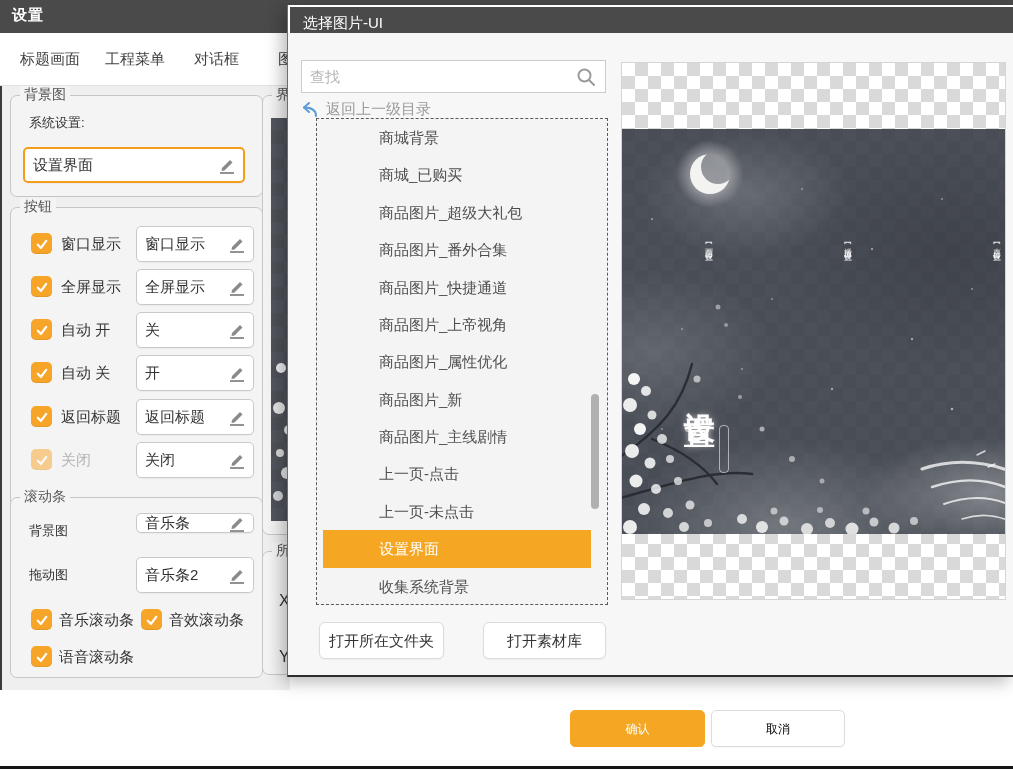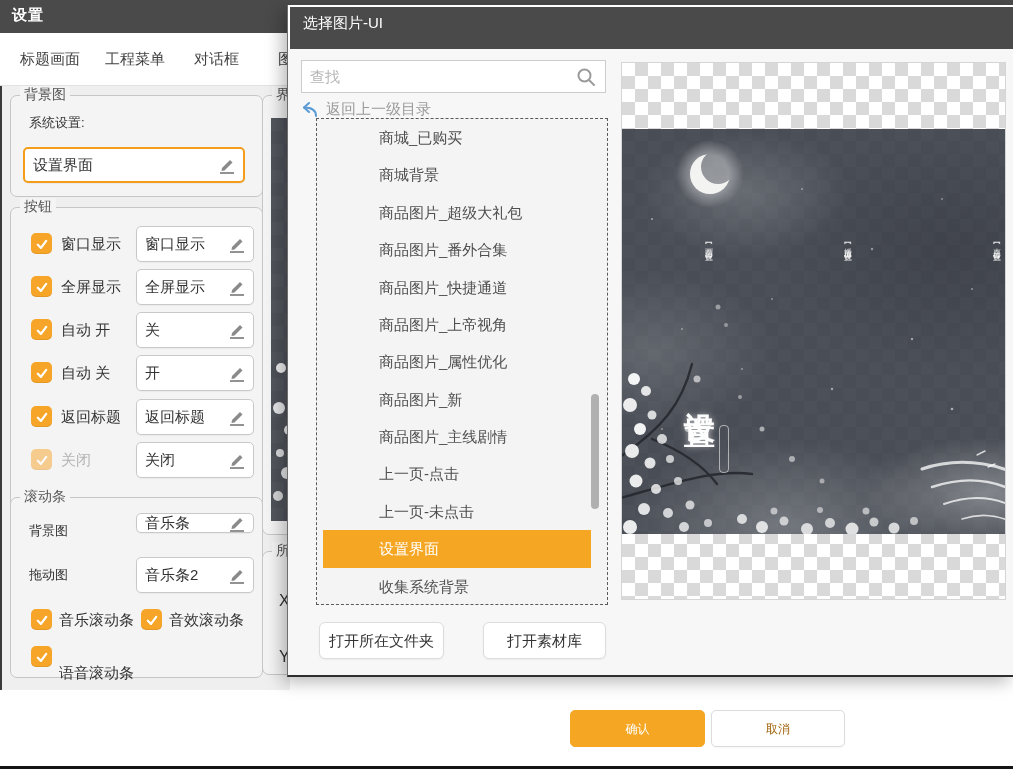--- a/index.html
+++ b/index.html
@@ -33,21 +33,21 @@
 
   
   .checker { background-color:#fff;
     background-image:
       linear-gradient(45deg,#d9d9d9 25%,transparent 25%,transparent 75%,#d9d9d9 75%),
       linear-gradient(45deg,#d9d9d9 25%,transparent 25%,transparent 75%,#d9d9d9 75%);
     background-size:26px 26px; background-position:0 0,13px 13px; }
 
   
   .dialog { position:absolute; left:287px; top:5px; width:727px; height:672px; background:#f7f7f7; z-index:10; box-shadow:-5px 5px 16px rgba(0,0,0,0.28); border-bottom:2px solid #2e2e2e; border-left:1px solid #6d6d6d; }
-  .dialog-titlebar { position:absolute; left:0; top:0; width:100%; height:44px; background:#4a4a4a; border-top:2px solid #fff; border-left:2px solid #fff; }
+  .dialog-titlebar { position:absolute; left:0; top:0; width:100%; height:28px; background:#4a4a4a; border-top:2px solid #fff; border-left:2px solid #fff; }
   .dialog-titlebar .dlg-title { position:absolute; left:13px; top:7px; color:#fff; font-size:15px; }
 
   .search-box { position:absolute; left:13px; top:55px; width:305px; height:33px; background:#fff; border:1px solid #ccc; display:flex; align-items:center; padding:0 8px; }
   .search-box input { flex:1; border:none; outline:none; font-size:15px; color:#444; background:transparent; font-family:inherit; }
   .search-box input::placeholder { color:#b5b5b5; }
   .search-icon { width:22px; height:22px; flex:0 0 22px; cursor:pointer; }
 
   .back-row { position:absolute; left:14px; top:94px; height:20px; display:flex; align-items:center; gap:7px; cursor:pointer; }
   .back-row .back-text { font-size:15px; color:#9a9a9a; }
 
@@ -68,21 +68,21 @@
       radial-gradient(ellipse 240px 160px at 85% 30%, rgba(30,33,40,0.25), transparent 75%);
     background-color:rgba(56,61,70,0.90); }
   .art svg.scene { position:absolute; left:0; top:0; width:100%; height:100%; }
   .v-label { position:absolute; writing-mode:vertical-rl; font-size:8px; letter-spacing:2px; color:rgba(255,255,255,0.78); }
   .calligraphy { position:absolute; left:56px; top:258px; writing-mode:vertical-rl; font-family:"Liberation Serif","DejaVu Serif",serif; font-size:31px; font-weight:bold; color:#fdfdfd; letter-spacing:6px; text-shadow:0 0 6px rgba(255,255,255,0.45); }
   .seal { position:absolute; left:97px; top:296px; width:10px; height:48px; border:1px solid rgba(255,255,255,0.55); border-radius:4px; }
 
   
   .footer-btn { position:absolute; top:710px; height:37px; border-radius:5px; font-size:12px; text-align:center; line-height:36px; cursor:pointer; }
   .footer-btn.primary { background:#f5a623; color:#fff; border:1px solid #f5a623; }
-  .footer-btn.plain { background:#fff; color:#a16207; border:1px solid #dcdcdc; box-shadow:0 1px 2px rgba(0,0,0,0.04); }
+  .footer-btn.plain { background:#fff; color:#000000; border:1px solid #dcdcdc; box-shadow:0 1px 2px rgba(0,0,0,0.04); }
   .bottom-edge { position:absolute; left:0; bottom:0; width:100%; height:3px; background:#141414; }
 
   .thumb-art { position:absolute; inset:0; background:rgba(58,63,71,0.88); }
 </style>
 </head>
 <body>
 
 <div class="canvas">
 
   <div class="titlebar">
@@ -256,21 +256,21 @@
           <polyline points="4,11 8.5,15.5 16,5.5" fill="none" stroke="#fff" stroke-width="3.2" stroke-linecap="round" stroke-linejoin="round"></polyline>
         </svg>
       </div>
     <span class="cb-label" style="left:158px; top:113px;">音效滚动条</span>
 
     <div class="cb" style="left:20px; top:148px;">
         <svg viewBox="0 0 20 20">
           <polyline points="4,11 8.5,15.5 16,5.5" fill="none" stroke="#fff" stroke-width="3.2" stroke-linecap="round" stroke-linejoin="round"></polyline>
         </svg>
       </div>
-    <span class="cb-label" style="left:48px; top:150px;margin-top:16px;">语音滚动条</span>
+    <span class="cb-label" style="left:48px; top:150px;">语音滚动条</span>
   </div>
 
   <div class="dialog">
     <div class="dialog-titlebar">
       <span class="dlg-title">选择图片-UI</span>
     </div>
 
     <div class="search-box">
       <input type="text" placeholder="查找" style="">
       <svg class="search-icon" viewBox="0 0 22 22">
@@ -281,22 +281,22 @@
 
     <div class="back-row">
       <svg width="17" height="15" viewBox="0 0 17 15">
           <path d="M7 1 L2 5.5 L7 10" fill="none" stroke="#5b9bd5" stroke-width="2" stroke-linecap="round" stroke-linejoin="round"></path>
           <path d="M2 5.5 C9 5.5 14 7.5 14 14" fill="none" stroke="#5b9bd5" stroke-width="2" stroke-linecap="round"></path>
         </svg>
       <span class="back-text">返回上一级目录</span>
     </div>
 
     <div class="file-list">
+      <div class="list-item">商城背景</div>
       <div class="list-item">商城_已购买</div>
-      <div class="list-item">商城背景</div>
       <div class="list-item">商品图片_超级大礼包</div>
       <div class="list-item">商品图片_番外合集</div>
       <div class="list-item">商品图片_快捷通道</div>
       <div class="list-item">商品图片_上帝视角</div>
       <div class="list-item">商品图片_属性优化</div>
       <div class="list-item">商品图片_新</div>
       <div class="list-item">商品图片_主线剧情</div>
       <div class="list-item">上一页-点击</div>
       <div class="list-item">上一页-未点击</div>
       <div class="list-item selected">设置界面</div>

